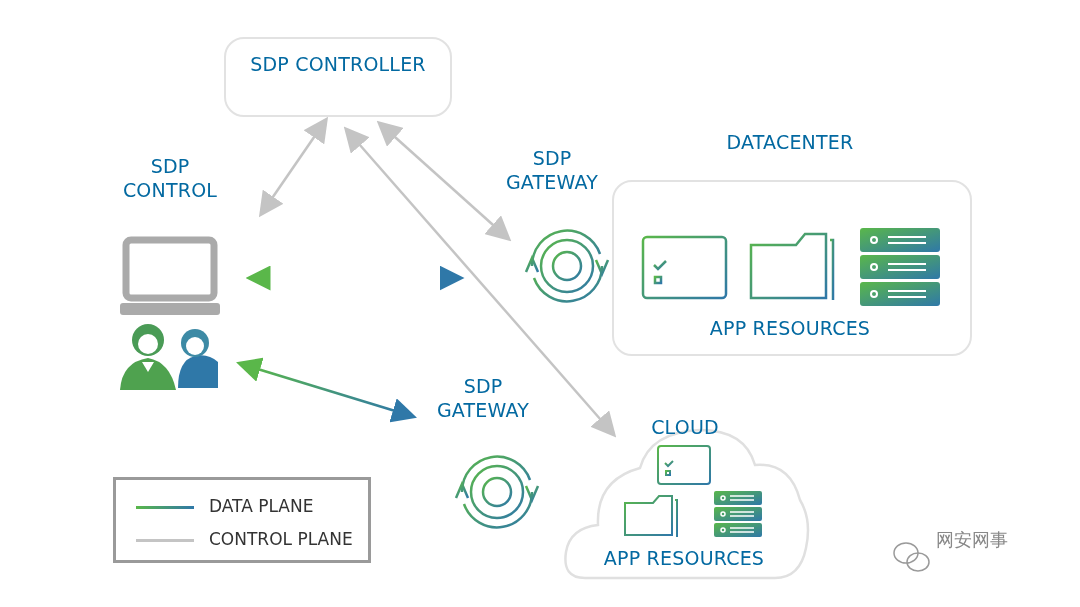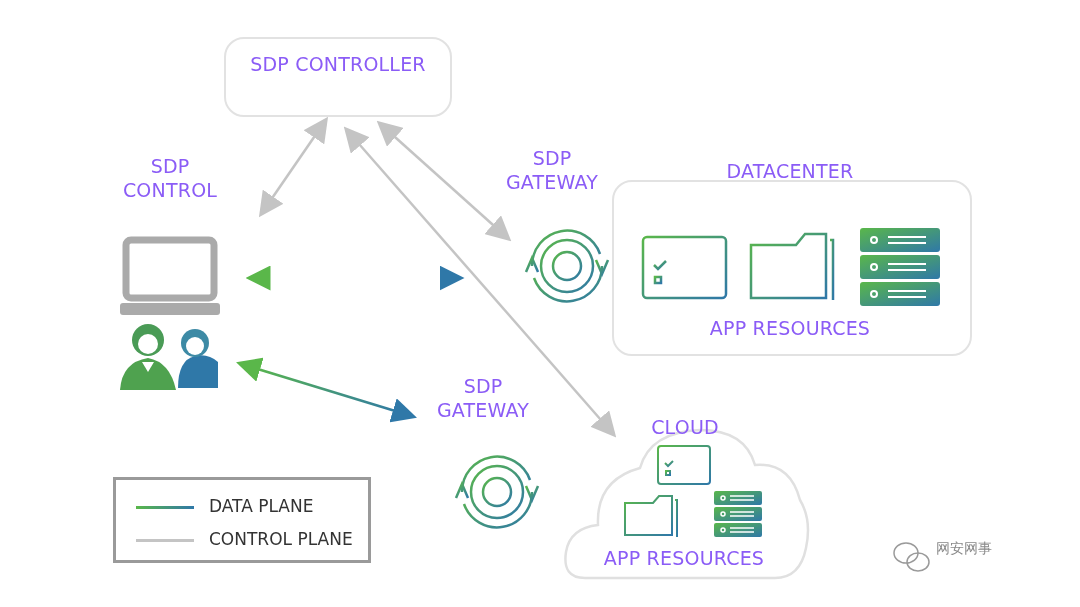--- a/index.html
+++ b/index.html
@@ -1,23 +1,23 @@
 <!DOCTYPE html>
 <html><head>
 <meta charset="utf-8">
 <style>
   html,body{margin:0;padding:0;background:#fff;}
   body{width:1080px;height:607px;position:relative;overflow:hidden;font-family:"DejaVu Sans","Liberation Sans",sans-serif;color:#333;}
-  .lbl{position:absolute;font-size:19px;color:#8b5cf6;text-align:center;line-height:25px;letter-spacing:0.2px;}
+  .lbl{position:absolute;font-size:19px;color:#0369a1;text-align:center;line-height:25px;letter-spacing:0.2px;}
   .box{position:absolute;border:2px solid #e2e2e2;border-radius:20px;background:#fff;}
   svg.main{position:absolute;left:0;top:0;}
   .legend{position:absolute;left:113px;top:477px;width:258px;height:86px;border:3px solid #9a9a9a;box-sizing:border-box;background:#fff;}
   .legend .row{position:absolute;left:20px;font-size:17px;color:#333;}
   .legend .line{display:inline-block;width:58px;height:3px;vertical-align:middle;margin-right:15px;}
-  .wm{position:absolute;left:893px;top:540px;font-size:14px;color:#888;}
+  .wm{position:absolute;left:893px;top:528px;font-size:18px;color:#888;}
 </style>
 </head>
 <body>
 
 <svg class="main" width="1080" height="607" viewBox="0 0 1080 607">
   <defs>
     <linearGradient id="gb" x1="0" y1="0" x2="1" y2="1">
       <stop offset="0" stop-color="#5ab74a"></stop>
       <stop offset="1" stop-color="#2f78a8"></stop>
     </linearGradient>
@@ -148,21 +148,21 @@
 <div class="box" style="left:224px;top:37px;width:224px;height:76px;"></div>
 <div class="lbl" style="left:224px;top:52px;width:228px;">SDP CONTROLLER</div>
 
 <div class="lbl" style="left:120px;top:154px;width:100px;">SDP</div>
 <div class="lbl" style="left:120px;top:178px;width:100px;">CONTROL</div>
 
 <div class="lbl" style="left:497px;top:146px;width:110px;">SDP</div>
 <div class="lbl" style="left:497px;top:170px;width:110px;">GATEWAY</div>
 
 <div class="box" style="left:612px;top:180px;width:356px;height:172px;background:transparent;"></div>
-<div class="lbl" style="left:700px;top:159px;width:180px;">DATACENTER</div>
+<div class="lbl" style="left:700px;top:130px;width:180px;">DATACENTER</div>
 <div class="lbl" style="left:690px;top:316px;width:200px;">APP RESOURCES</div>
 
 <div class="lbl" style="left:428px;top:374px;width:110px;">SDP</div>
 <div class="lbl" style="left:428px;top:398px;width:110px;">GATEWAY</div>
 
 <div class="lbl" style="left:630px;top:396px;width:110px;margin-top:19px;">CLOUD</div>
 <div class="lbl" style="left:586px;top:546px;width:196px;">APP RESOURCES</div>
 
 <div class="legend">
   <div class="row" style="top:49px;">

